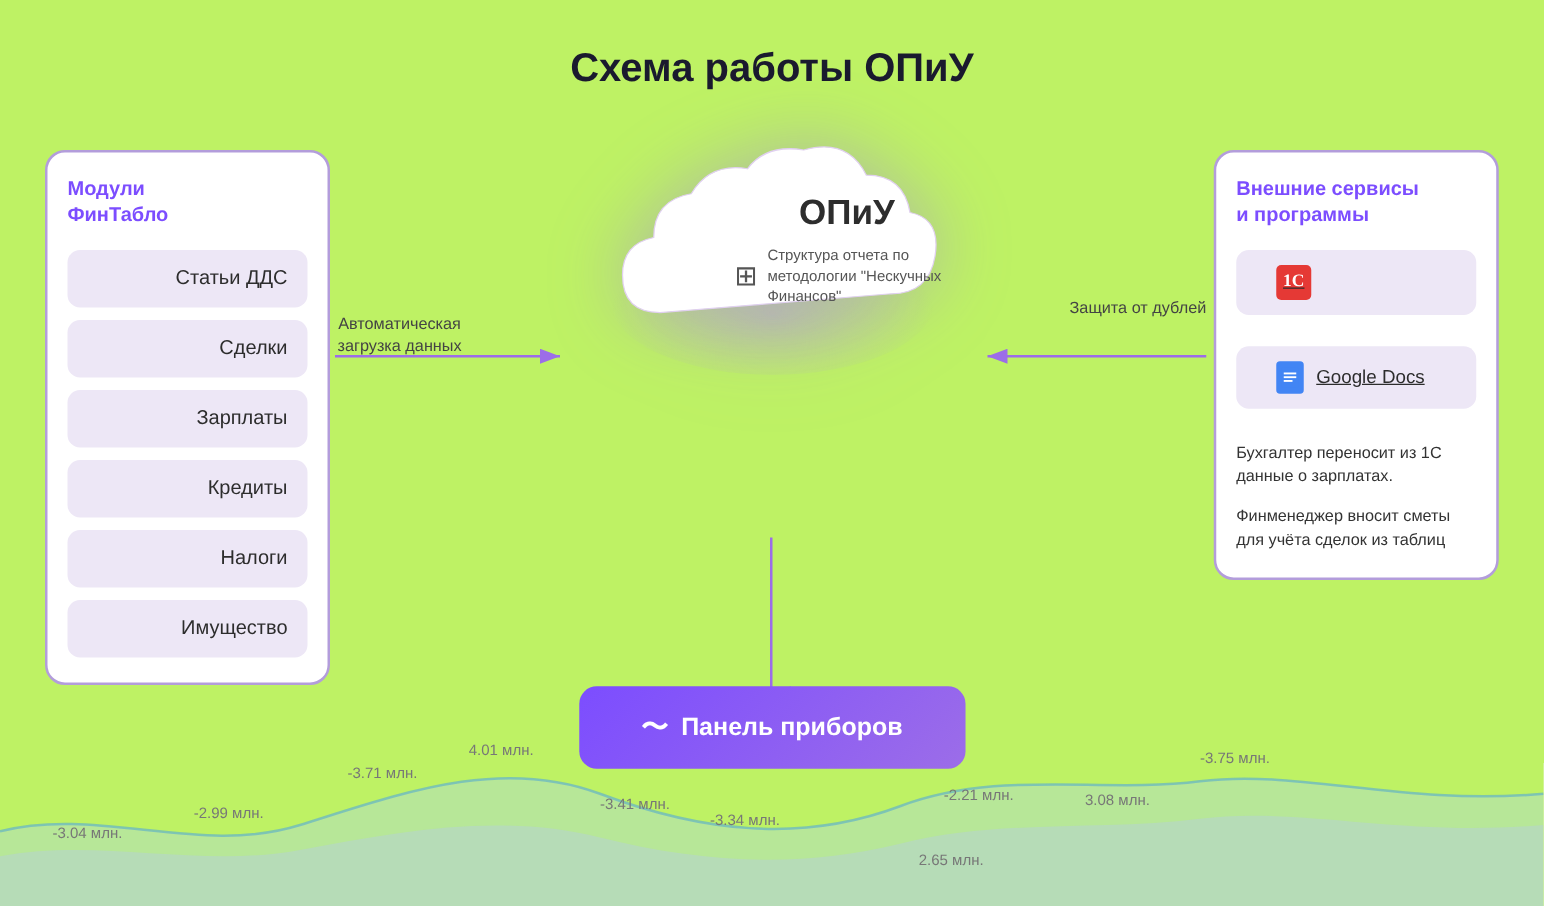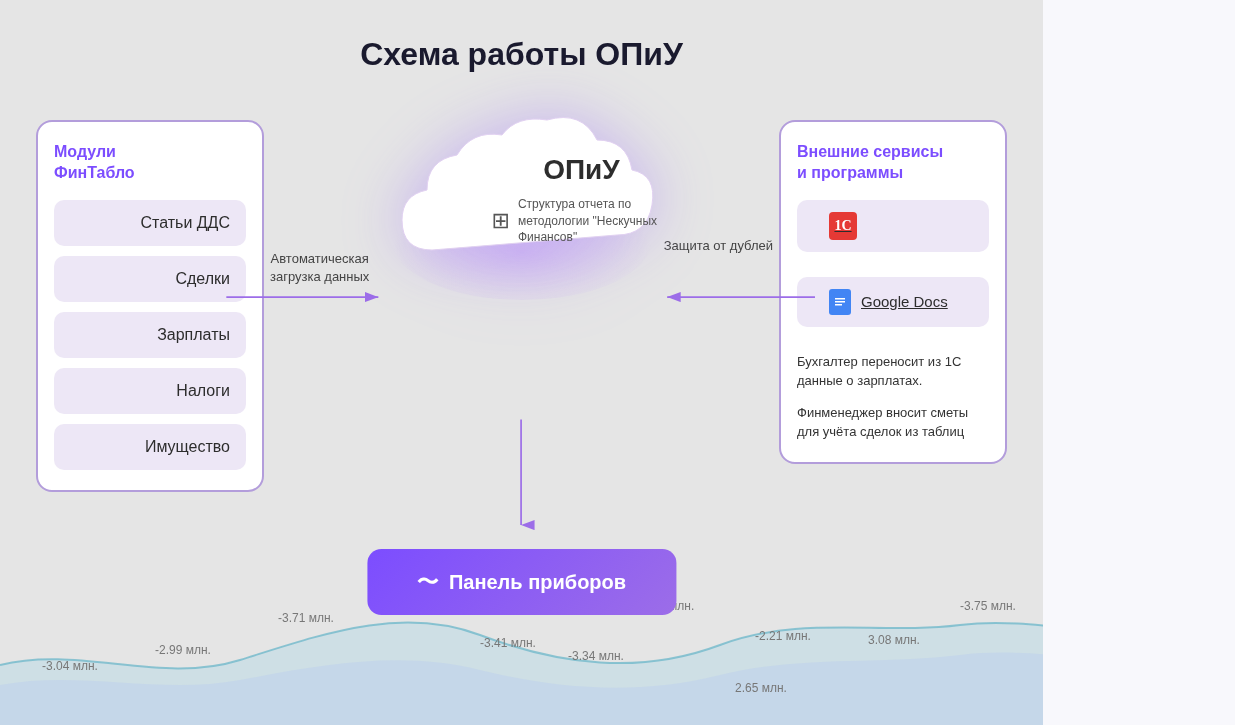--- a/index.html
+++ b/index.html
@@ -6,23 +6,23 @@
     body {
       font-family: 'Segoe UI', Arial, sans-serif;
       background: #f8f8fc;
       width: 1235px;
       height: 725px;
       overflow: hidden;
       position: relative;
     }
 
     .main-container {
-      width: 1043px;
+      width: 1235px;
       height: 725px;
-      background: #e5e5e5;
+      background: #bef264;
       position: relative;
       overflow: hidden;
     }
 
     
     .bg-chart {
       position: absolute;
       bottom: 0;
       left: 0;
       right: 0;
@@ -273,20 +273,21 @@
     <path d="M0,160 C80,140 160,180 240,155 C320,130 400,100 480,130 C560,160 640,170 720,140 C800,110 880,130 960,120 C1040,110 1120,140 1235,130" fill="none" stroke="rgba(100,180,200,0.7)" stroke-width="2"></path>
   </svg>
 
   <h1 class="page-title">Схема работы ОПиУ</h1>
 
   <div class="left-panel">
     <div class="panel-title">Модули<br>ФинТабло</div>
     <div class="module-item">Статьи ДДС</div>
     <div class="module-item">Сделки</div>
     <div class="module-item">Зарплаты</div>
+    <div class="module-item">Кредиты</div>
     <div class="module-item">Налоги</div>
     <div class="module-item">Имущество</div>
   </div>
 
   <div class="right-panel">
     <div class="panel-title">Внешние сервисы<br>и программы</div>
 
     <div class="service-item">
       <div class="onecs-icon">1С</div>
       <span></span>

